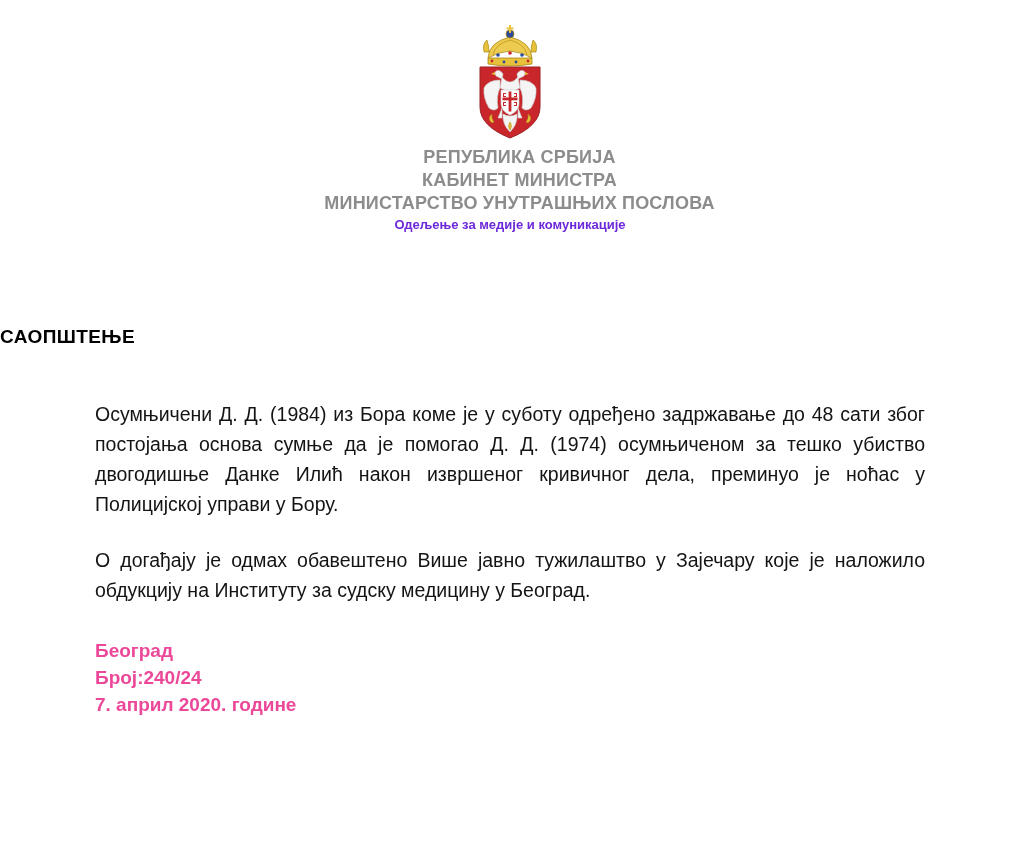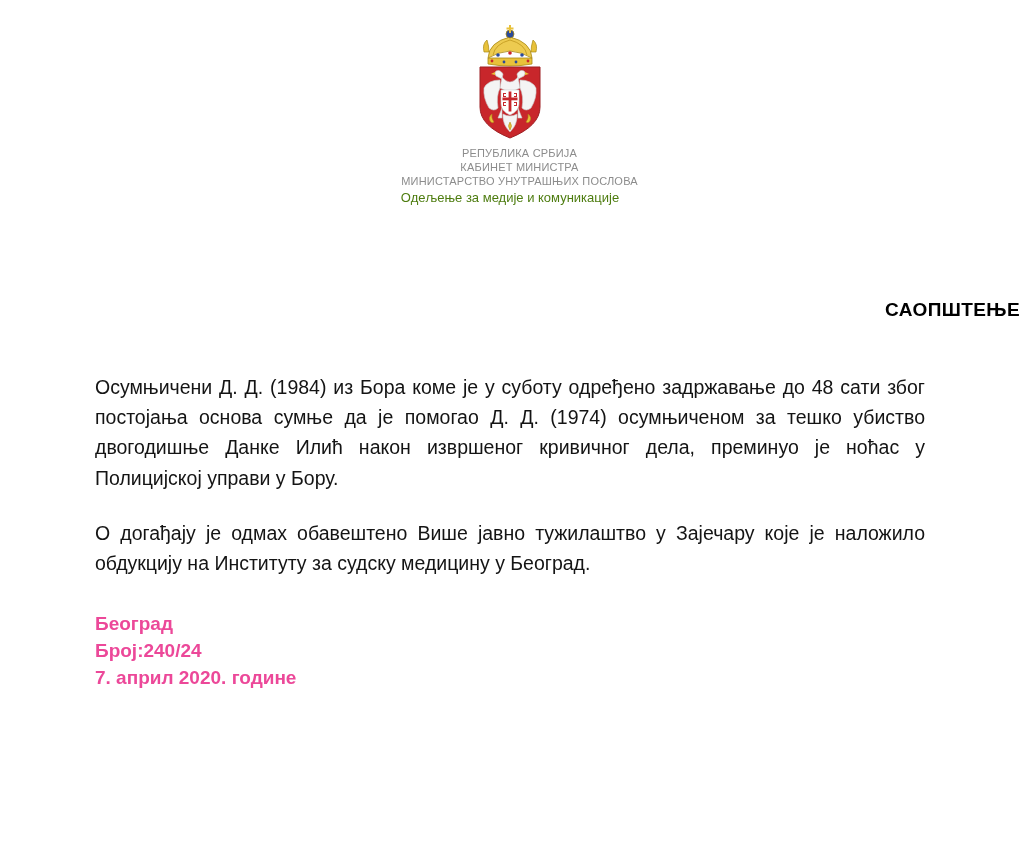--- a/index.html
+++ b/index.html
@@ -37,37 +37,37 @@
   }
 
   
   .letterhead {
     text-align: center;
     margin-top: 4px;
     color: #8c8c8c;
     line-height: 1.28;
   }
   .letterhead .lh-line {
-    font-weight: normal;
-    font-size: 11px;
+    font-weight: bold;
+    font-size: 18px;
     letter-spacing: 0.2px;
     white-space: nowrap;
     margin-left: 19px;
   }
   .letterhead .lh-sub {
-    font-weight: normal;
+    font-weight: bold;
     font-size: 13px;
     margin-top: 2px;
-    color: #4d7c0f;
+    color: #6d28d9;
     white-space: nowrap;
   }
 
   
   .doc-title {
-    text-align: right;
+    text-align: left;
     font-weight: bold;
     font-size: 19px;
     letter-spacing: 0.4px;
     color: #000000;
     margin-top: 92px;
   }
 
   
   .body-block {
     margin: 7px auto;

